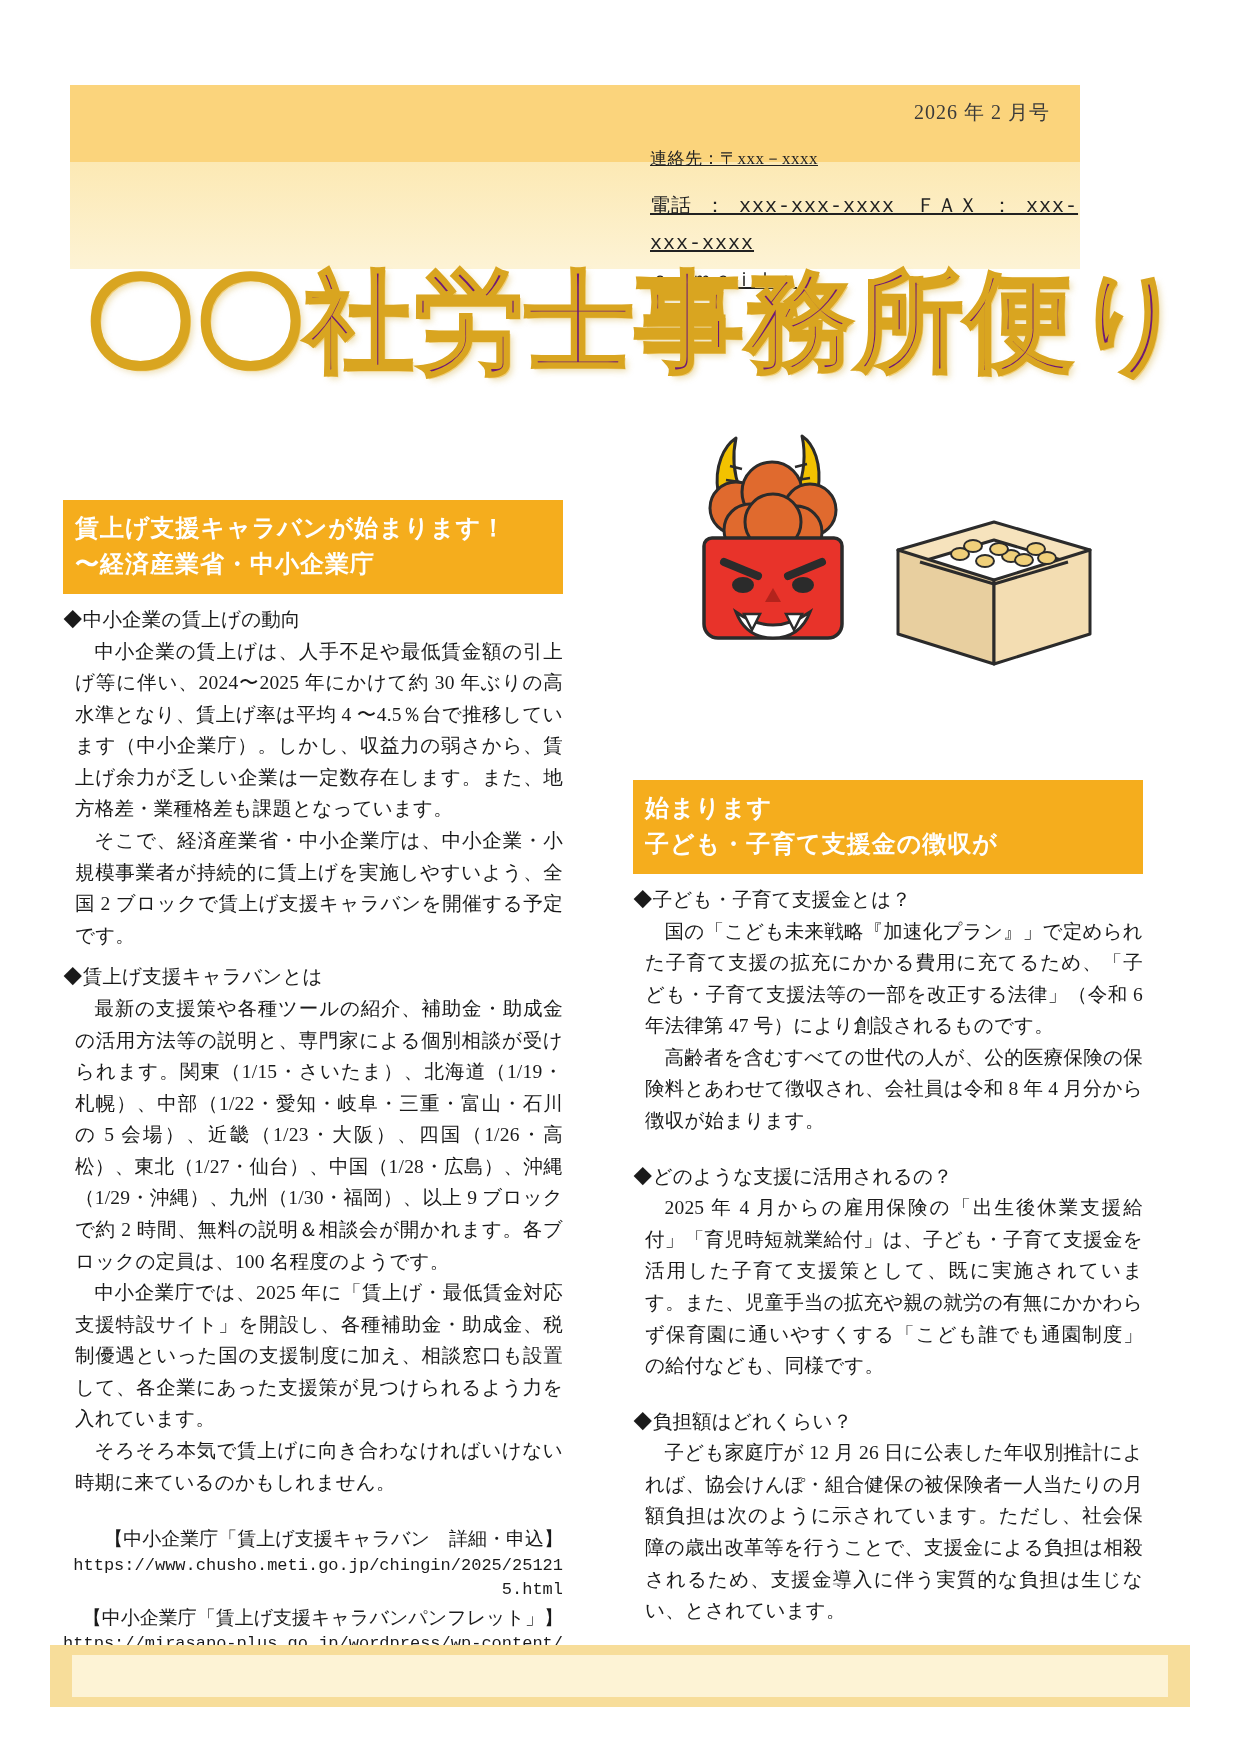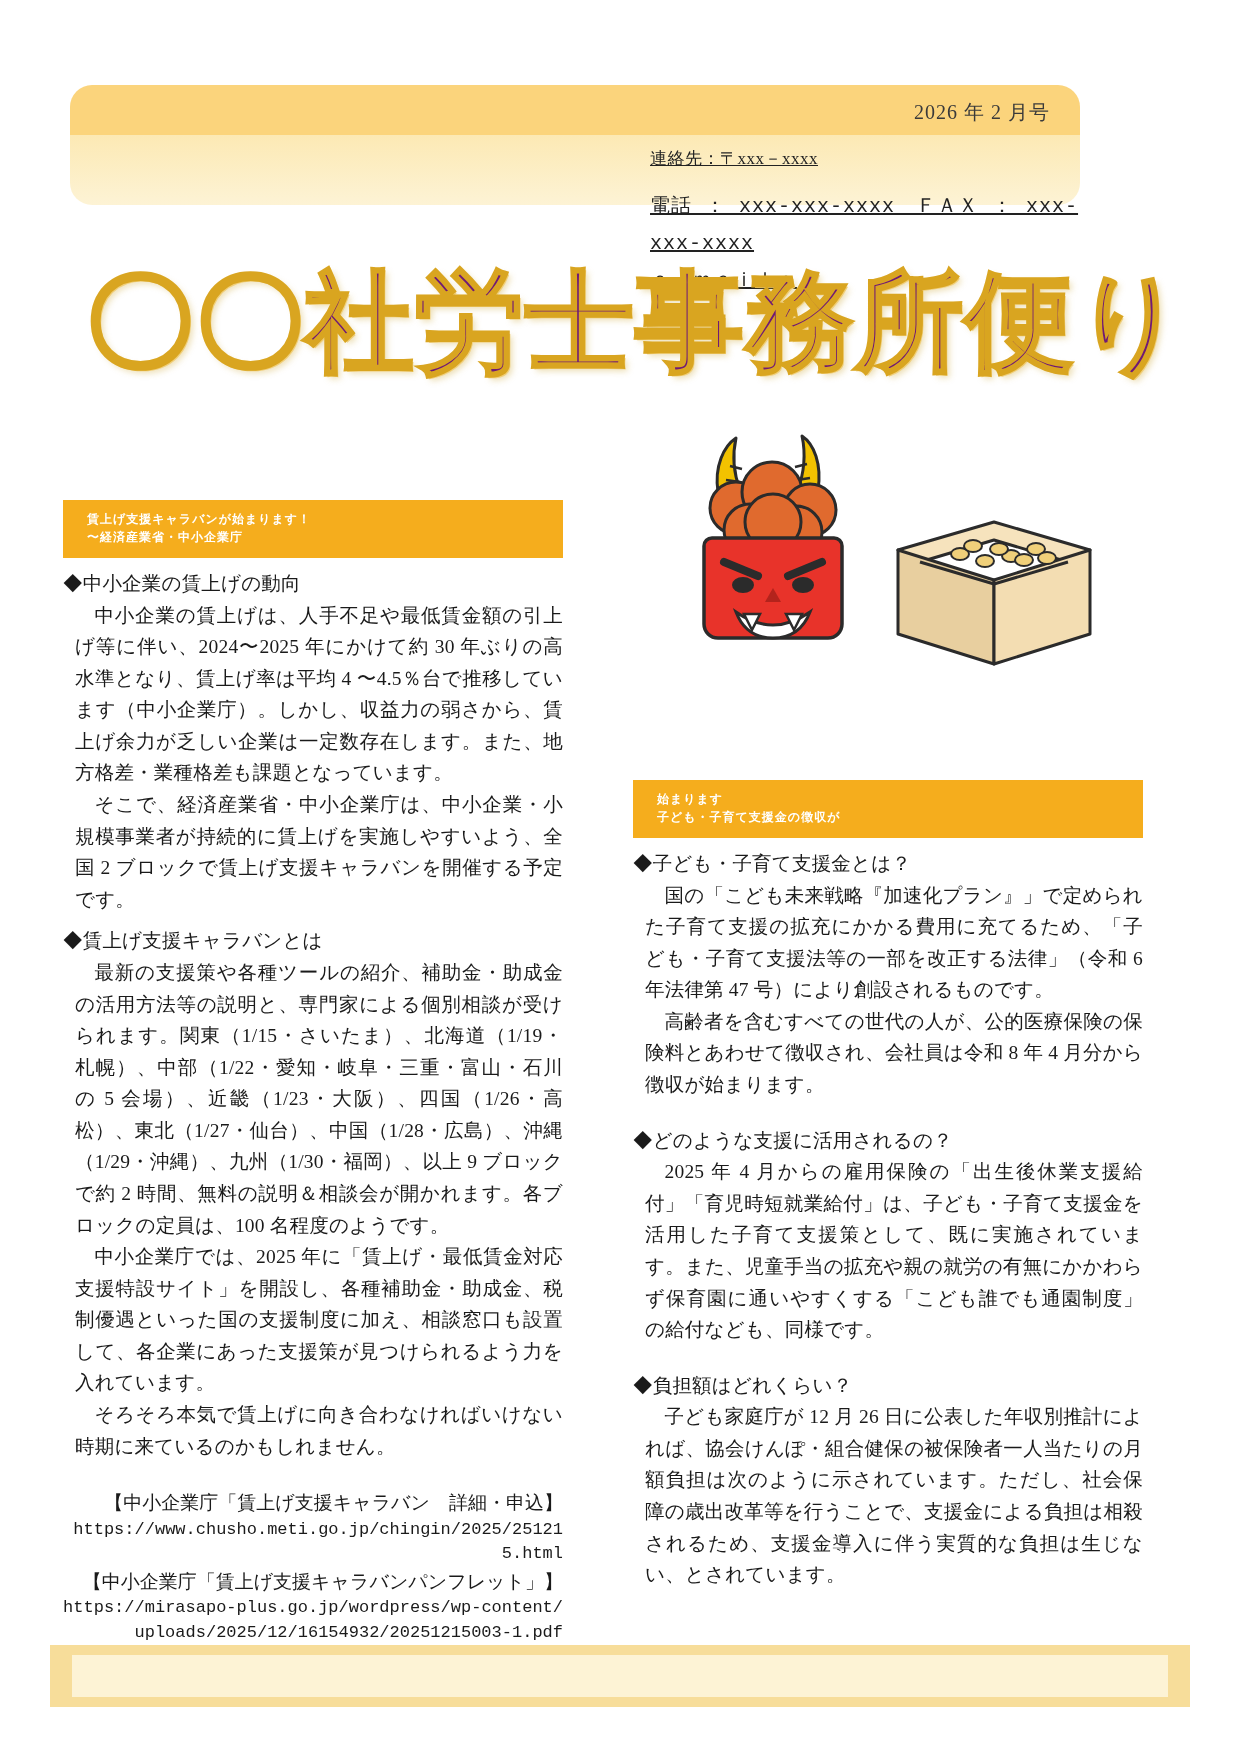--- a/index.html
+++ b/index.html
@@ -18,23 +18,22 @@
   .page {
     position: absolute;
     left: 0; top: 0;
     width: 1241px; height: 1755px;
   }
 
   
   .header-band {
     position: absolute;
     left: 70px; top: 85px;
-    width: 1010px; height: 120px;
+    width: 1010px; height: 184px;
     background: linear-gradient(to bottom, #fbd47c 0%, #fbd47c 42%, #fce9b4 42%, #fdf3d5 100%);
-    border-radius: 22px;
   }
   .issue-date {
     position: absolute;
     right: 30px; top: 14px;
     font-size: 20px;
     letter-spacing: 1px;
     color: #3a3a3a;
   }
   .contact-block {
     position: absolute;
@@ -78,24 +77,24 @@
   .col-right {
     position: absolute;
     left: 633px; top: 500px;
     width: 510px;
   }
 
   .section-head {
     background: #f5ad1d;
     color: #ffffff;
     font-family: "DejaVu Sans", sans-serif;
-    font-size: 12px;
+    font-size: 24px;
     font-weight: 700;
     line-height: 1.5;
-    padding: 10px 16px 12px 24px;
+    padding: 10px 16px 12px 12px;
     letter-spacing: 1px;
   }
   .section-head.right-head {
     margin-top: 0;
   }
 
   p.body {
     font-size: 19.5px;
     line-height: 1.62;
     margin: 0;

